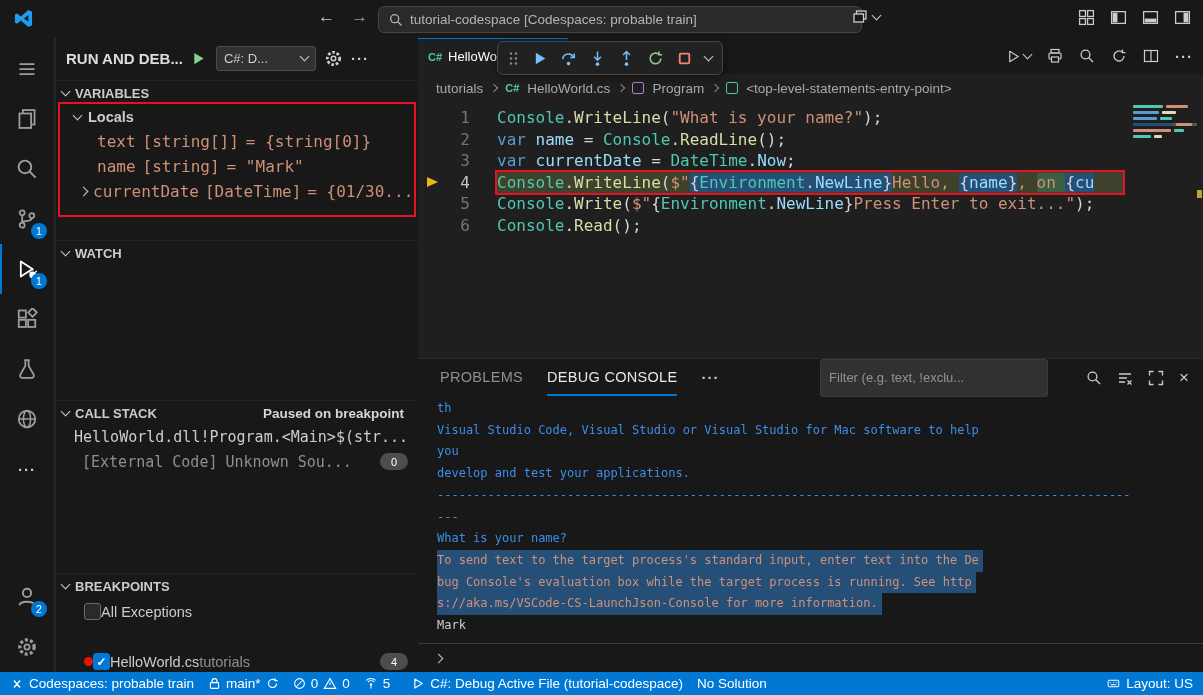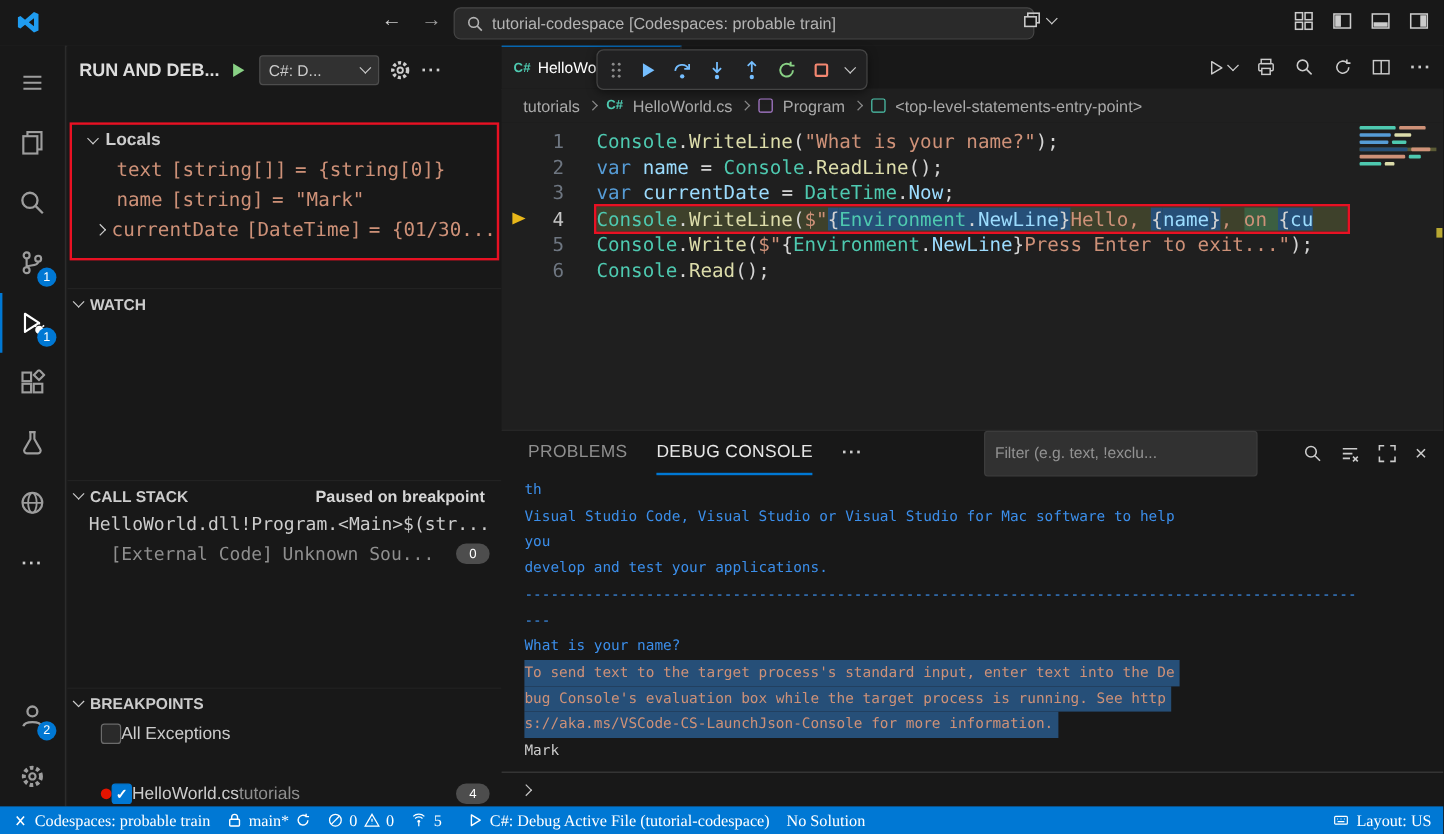--- a/index.html
+++ b/index.html
@@ -100,21 +100,21 @@
            font-family:"DejaVu Sans Mono",monospace;font-size:12px;line-height:21.7px;}
   .console-line{white-space:pre;}
   .co-out{color:#3b8eea;}
   .co-hint{color:#CE9178;background:#264F78;width:max-content;padding-right:4px;}
   .co-input{color:#cccccc;}
   .panel-input{position:absolute;left:0;right:0;bottom:0;height:28px;border-top:1px solid #3c3c3c;display:flex;align-items:center;
                padding-left:17px;color:#c5c5c5;}
 
   
   .statusbar{position:absolute;left:0;right:0;bottom:0;height:23px;background:#0078d4;color:#ffffff;display:flex;
-             align-items:center;font-size:13.5px;padding:0 10px;gap:14px;box-sizing:border-box;white-space:nowrap;font-family:Liberation Serif, serif;}
+             align-items:center;font-size:13.5px;padding:0 10px;gap:14px;box-sizing:border-box;white-space:nowrap;}
   .sb-item{display:flex;align-items:center;gap:5px;}
   .sb-right{margin-left:auto;display:flex;align-items:center;gap:14px;}
 </style>
 </head>
 <body>
 
 <div class="app">
 
   <div class="titlebar">
     <div class="tb-logo">
@@ -260,20 +260,24 @@
       </span>
       <span>
         <svg width="19" height="19" viewBox="0 0 16 16">
             <circle cx="8" cy="8" r="5.2" fill="none" stroke="#cccccc" stroke-width="2.4" stroke-dasharray="2.2 1.6"></circle>
             <circle cx="8" cy="8" r="1.9" fill="none" stroke="#cccccc" stroke-width="1.3"></circle>
           </svg>
       </span>
       <span class="dots">···</span>
     </div>
 
+    <div class="sb-row sec-hdr" style="top:42px">
+      <span class="chv down"></span>
+      <span>VARIABLES</span>
+    </div>
     <div class="sb-row tree-row mono" style="top:66px;padding-left:18px;font-family:'Liberation Sans',sans-serif;font-weight:bold;font-size:14.5px;color:#cccccc">
       <span class="chv down"></span>
       <span>Locals</span>
     </div>
     <div class="sb-row tree-row mono" style="top:91px;padding-left:41px">
       <span>text</span>
       <span>[string[]]</span>
       <span class="eqval">= {string[0]}</span>
     </div>
     <div class="sb-row tree-row mono" style="top:116px;padding-left:41px">
@@ -294,21 +298,21 @@
       <span class="cs-status">Paused on breakpoint</span>
     </div>
 
     <div class="sb-row sec-hdr" style="top:202px">
       <span class="chv down"></span>
       <span>WATCH</span>
     </div>
     <div class="sb-row frame-row mono" style="top:386px;padding-left:18px">
       <span>HelloWorld.dll!Program.&lt;Main&gt;$(str...</span>
     </div>
-    <div class="sb-row frame-row mono" style="top:411px;padding-left:36px">
+    <div class="sb-row frame-row mono" style="top:411px;padding-left:26px">
       <span class="dim" able="false">[External Code]</span>
       <span class="dim">Unknown Sou...</span>
       <span class="pill">0</span>
     </div>
 
     <div class="sb-row sec-hdr" style="top:535px">
       <span class="chv down"></span>
       <span>BREAKPOINTS</span>
     </div>
     <div class="sb-row bp-row" style="top:561px">

